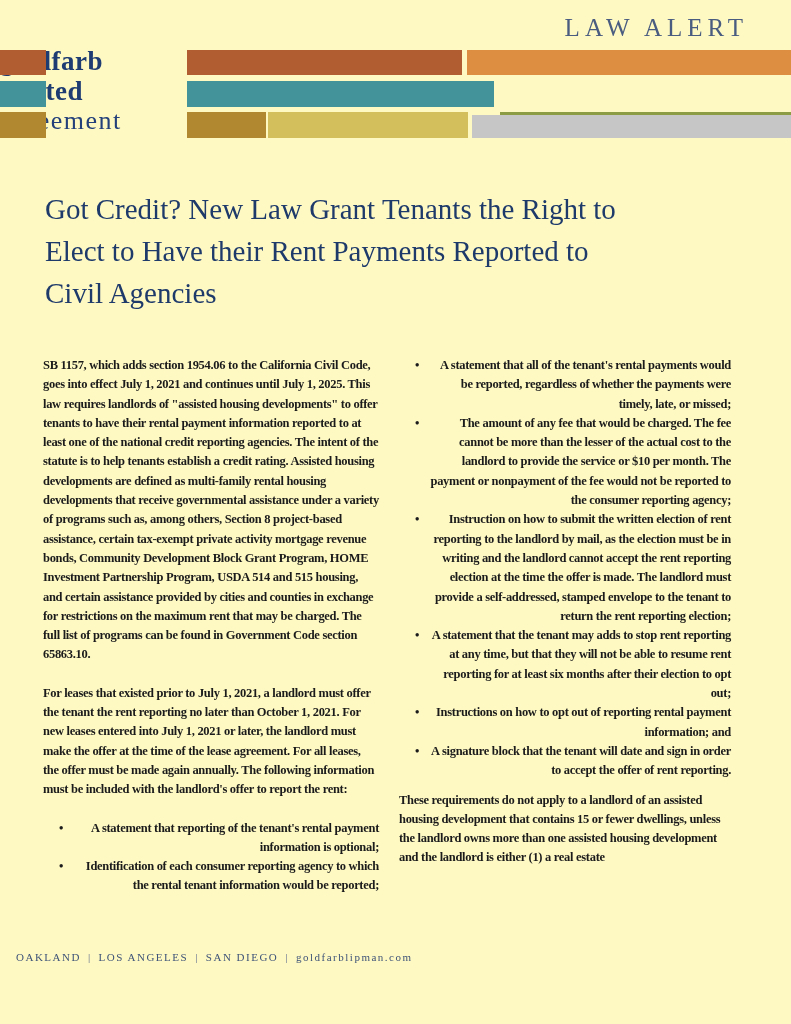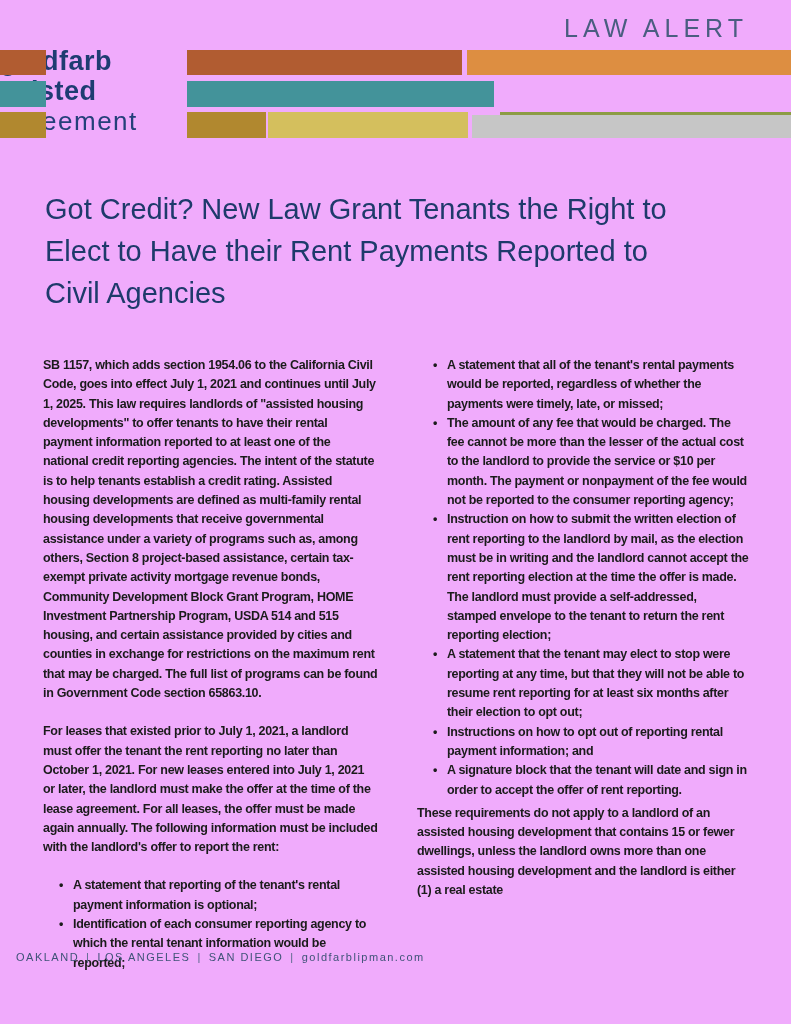--- a/index.html
+++ b/index.html
@@ -1,20 +1,20 @@
 <!DOCTYPE html>
 <html><head>
 <meta charset="utf-8">
 <style>
   * { margin:0; padding:0; box-sizing:border-box; }
   html,body { background:#ffffff; }
   .page {
     position:relative; width:791px; height:1024px; margin:0 auto;
-    background:#f0abfc; overflow:hidden;
-    font-family:Liberation Sans, sans-serif;
+    background:#fef9c3; overflow:hidden;
+    font-family:Liberation Serif, serif;
   }
 
   
   .law-alert {
     position:absolute; top:14px; right:43px;
     font-size:25px; font-weight:400; letter-spacing:5px;
     color:#4a5d80;
   }
   .bar { position:absolute; }
   
@@ -49,32 +49,32 @@
 
   
   .title {
     position:absolute; top:188px; left:45px; width:720px;
     color:#1e3a6b; font-size:29px; font-weight:400; line-height:42px;
   }
 
   
   .body-cols {
     position:absolute; top:356px; left:43px; width:706px;
-    display:flex; gap:38px;
+    display:flex; gap:20px;
     color:#1b1b1b; font-size:12.5px; font-weight:700;
     letter-spacing:-0.3px; line-height:19.3px;
   }
   .col-left  { width:336px; }
   .col-right { width:332px; }
   .para { margin-bottom:19px; }
   .para:last-child { margin-bottom:0; }
-  ul.bullets { list-style:none; margin-left:16px; }
+  ul.bullets { list-style:none; margin-left:16px;text-align:right; }
   ul.bullets li { position:relative; padding-left:14px; }
   ul.bullets li::before { content:"\2022"; position:absolute; left:0; }
-  .col-right .closing { margin-top:4px; }
+  .col-right .closing { margin-top:10px; }
 
   
   .footer {
     position:absolute; top:951px; left:16px; width:100%;
     color:#3e5377;
     font-size:11px; letter-spacing:1.5px; font-weight:400;
   }
   .footer .sep { margin:0 7px; color:#56688a; }
 </style>
 </head>
@@ -119,21 +119,21 @@
         <li>A statement that reporting of the tenant's rental payment information is optional;</li>
         <li>Identification of each consumer reporting agency to which the rental tenant information would be reported;</li>
       </ul>
     </div>
 
     <div class="col-right">
       <ul class="bullets">
         <li>A statement that all of the tenant's rental payments would be reported, regardless of whether the payments were timely, late, or missed;</li>
         <li>The amount of any fee that would be charged. The fee cannot be more than the lesser of the actual cost to the landlord to provide the service or $10 per month. The payment or nonpayment of the fee would not be reported to the consumer reporting agency;</li>
         <li>Instruction on how to submit the written election of rent reporting to the landlord by mail, as the election must be in writing and the landlord cannot accept the rent reporting election at the time the offer is made. The landlord must provide a self-addressed, stamped envelope to the tenant to return the rent reporting election;</li>
-        <li>A statement that the tenant may elect to stop were reporting at any time, but that they will not be able to resume rent reporting for at least six months after their election to opt out;</li>
+        <li>A statement that the tenant may adds to stop rent reporting at any time, but that they will not be able to resume rent reporting for at least six months after their election to opt out;</li>
         <li>Instructions on how to opt out of reporting rental payment information; and</li>
         <li>A signature block that the tenant will date and sign in order to accept the offer of rent reporting.</li>
       </ul>
       <p class="para closing">These requirements do not apply to a landlord of an assisted housing development that contains 15 or fewer dwellings, unless the landlord owns more than one assisted housing development and the landlord is either (1) a real estate</p>
     </div>
   </div>
 
   <div class="footer">
     <span>OAKLAND</span><span class="sep">|</span><span>LOS ANGELES</span><span class="sep">|</span><span>SAN DIEGO</span><span class="sep">|</span><span>goldfarblipman.com</span>
   </div>

